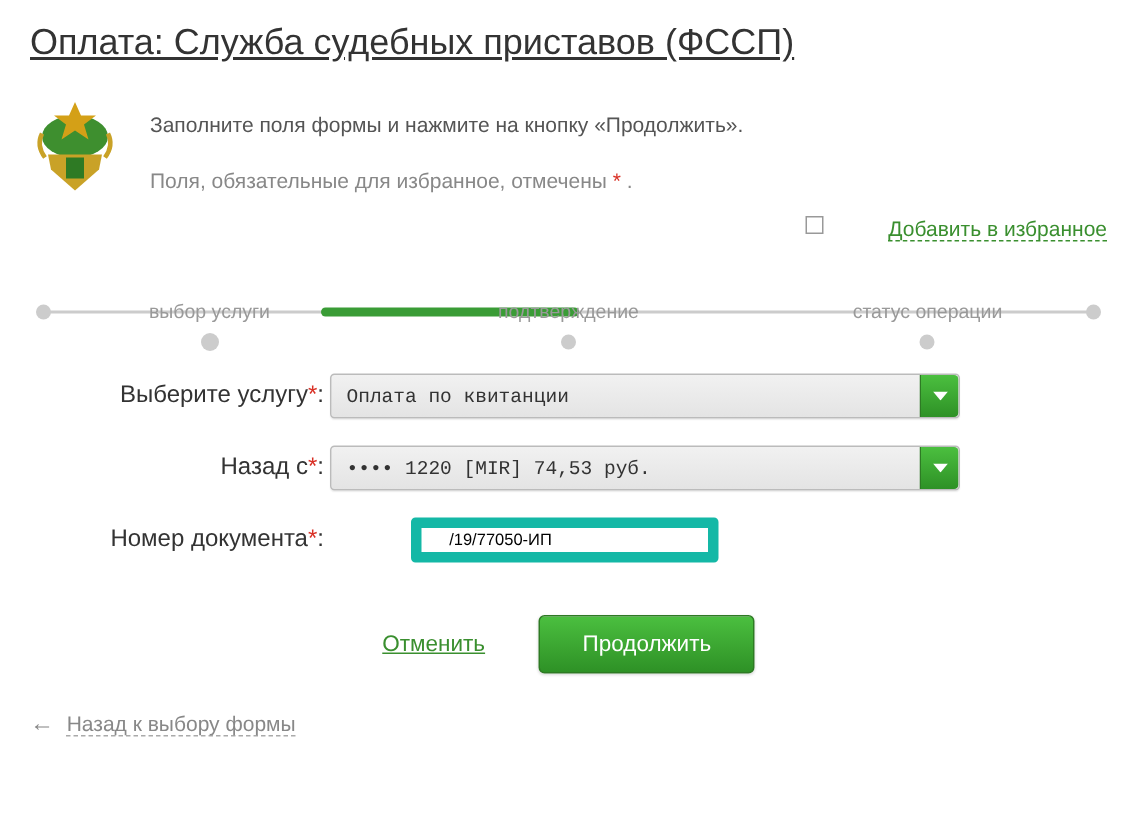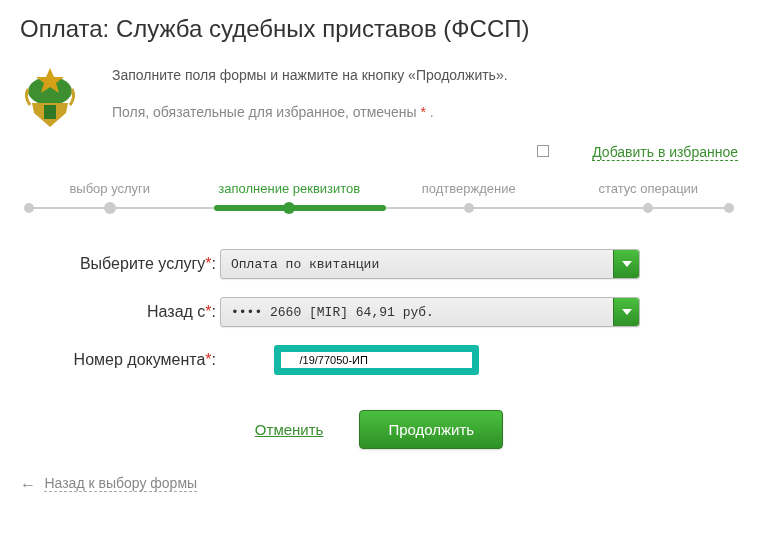--- a/index.html
+++ b/index.html
@@ -8,25 +8,27 @@
       background: #fff;
       color: #333;
       width: 758px;
       padding: 15px 20px;
     }
     .page-title {
       font-size: 24px;
       font-weight: normal;
       color: #333;
       margin-bottom: 20px;
+      text-decoration: underline;
     }
     .header-row {
       display: flex;
-      gap: 32px;
+      gap: 20px;
       margin-bottom: 10px;
+      align-items: flex-end;
     }
     .emblem {
       width: 60px;
       height: 70px;
       flex-shrink: 0;
     }
     .header-text {
       flex: 1;
       font-size: 14px;
       color: #555;
@@ -82,20 +84,21 @@
     }
     .progress-steps {
       position: relative;
       display: flex;
       justify-content: space-between;
     }
     .step {
       text-align: center;
       flex: 1;
       position: relative;
+      margin-top: 20px;
     }
     .step-label {
       font-size: 13px;
       color: #999;
       white-space: nowrap;
     }
     .step.active .step-label {
       color: #3a9c36;
     }
     .step-dot {
@@ -256,24 +259,20 @@
 <div class="progress">
   <div class="progress-line"></div>
   <div class="end-dot-left"></div>
   <div class="end-dot-right"></div>
   <div class="progress-fill" style="left:27%; width:24%;"></div>
   <div class="progress-steps">
     <div class="step done">
       <span class="step-label">выбор услуги</span>
       <span class="step-dot" style="background:#ccc;"></span>
     </div>
-    <div class="step active">
-      <span class="step-label">заполнение реквизитов</span>
-      <span class="step-dot"></span>
-    </div>
     <div class="step">
       <span class="step-label">подтверждение</span>
       <span class="step-dot"></span>
     </div>
     <div class="step">
       <span class="step-label">статус операции</span>
       <span class="step-dot"></span>
     </div>
   </div>
 </div>
@@ -295,21 +294,21 @@
       </div>
     </div>
   </div>
 
   <div class="form-row">
     <div class="form-label">
       <span>Назад с</span><span class="required-star">*</span><span>:</span>
     </div>
     <div class="form-control">
       <div class="select-wrap">
-        <span>•••• 2660 [MIR] 64,91 руб.</span>
+        <span>•••• 1220 [MIR] 74,53 руб.</span>
         <span class="select-arrow">
           <svg viewBox="0 0 10 6">
               <path d="M0 0 L5 6 L10 0 Z" fill="#fff"></path>
             </svg>
         </span>
       </div>
     </div>
   </div>
 
   <div class="form-row">

